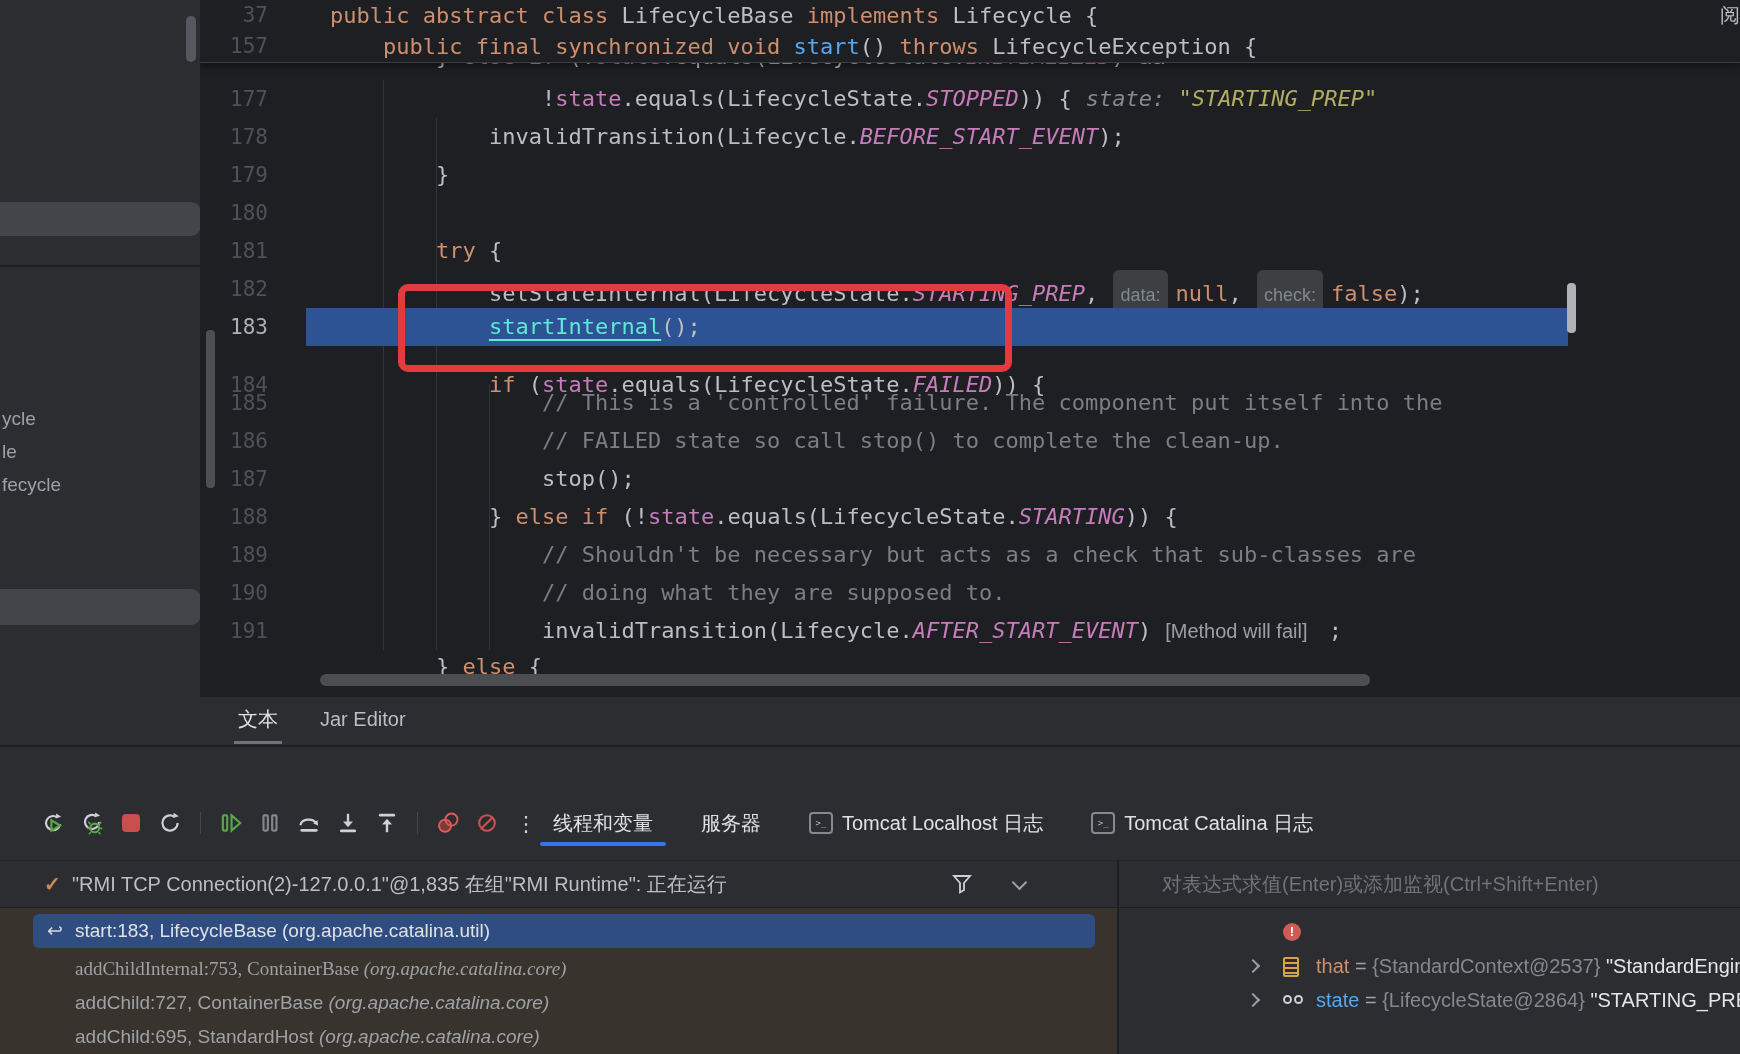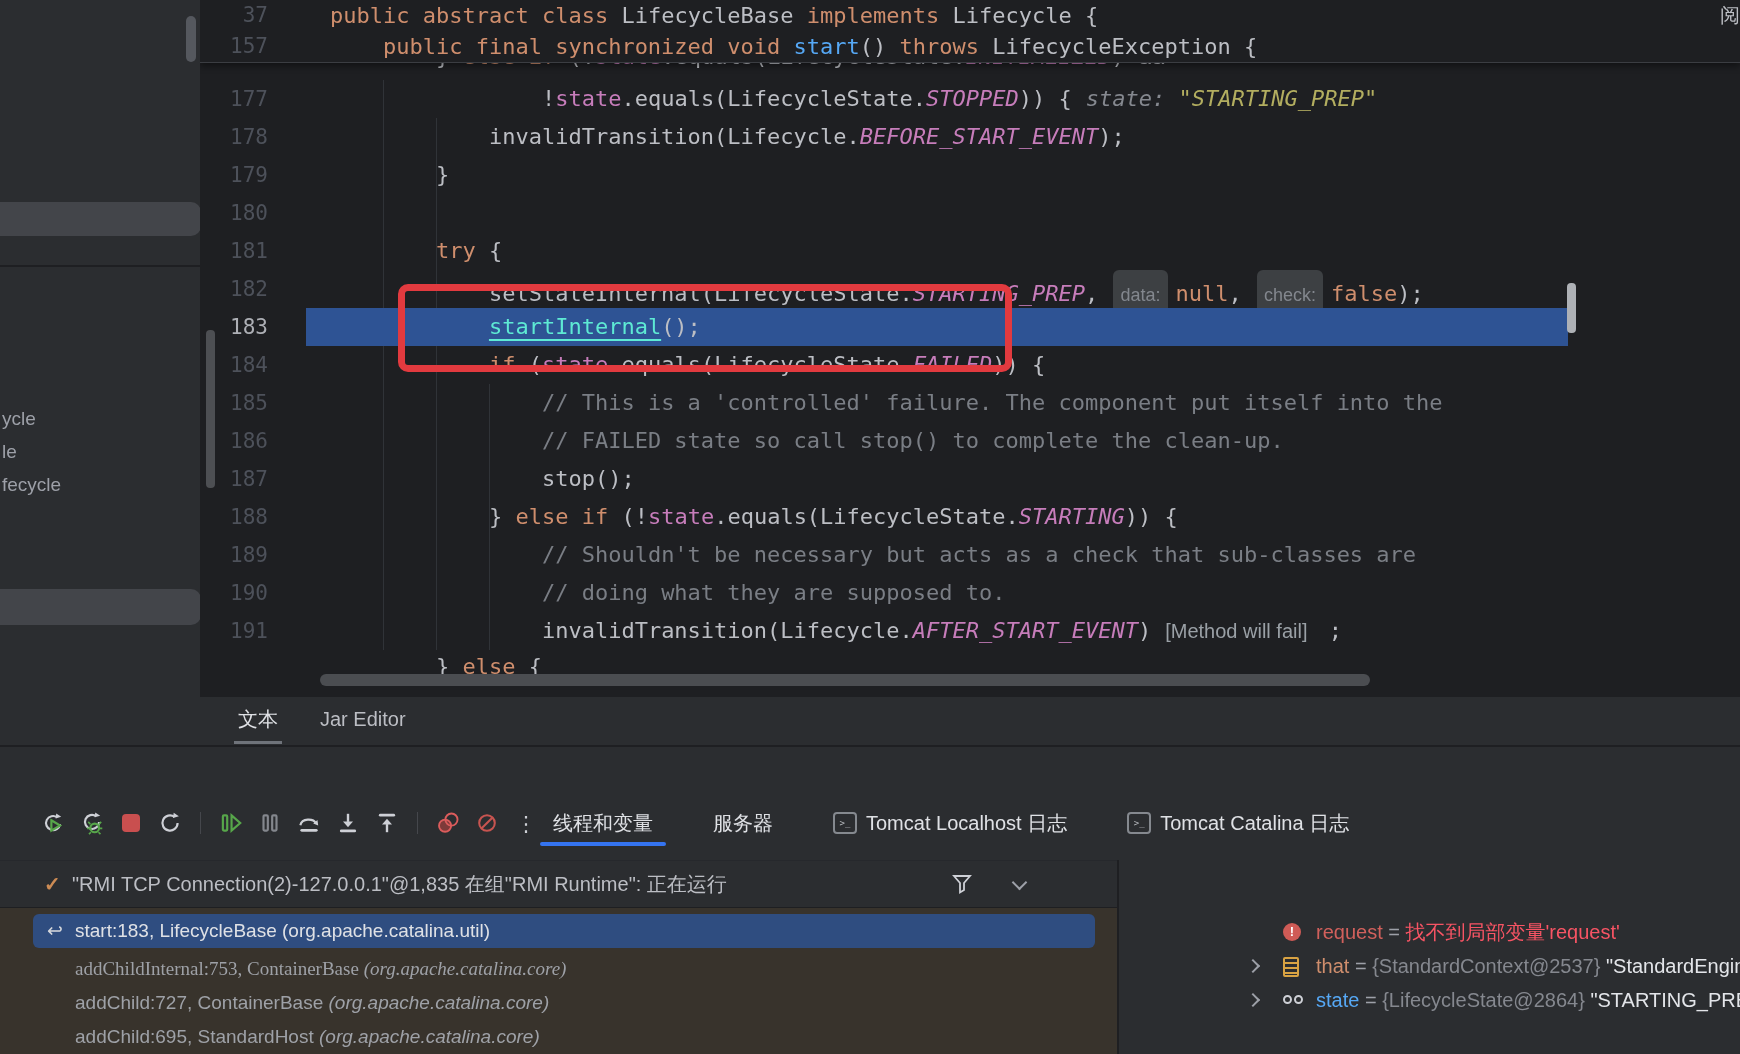--- a/index.html
+++ b/index.html
@@ -53,21 +53,21 @@
   .etab.sel{color:#dfe1e5;border-bottom:3px solid #6f737a;}
 
   
   .dbg{position:absolute;left:0;top:745px;width:1740px;height:309px;background:#2b2d30;
        border-top:2px solid #1e1f22;box-sizing:border-box;}
   .dtoolbar{position:absolute;left:40px;top:41px;height:70px;display:flex;align-items:center;gap:13px;}
   .tbi{width:26px;height:26px;display:flex;align-items:center;justify-content:center;}
   .tbsep{width:1px;height:22px;background:#45474c;margin:0 4px;}
   .stopSq{width:18px;height:18px;background:#c94f4f;border-radius:4px;}
   .moreDots{color:#ced0d6;font-size:21px;line-height:21px;}
-  .dtabs{position:absolute;left:553px;top:41px;height:70px;display:flex;align-items:center;gap:60px;}
+  .dtabs{position:absolute;left:553px;top:41px;height:70px;display:flex;align-items:center;gap:48px;}
   .dtab{position:relative;font-size:20px;color:#dfe1e5;display:flex;align-items:center;height:70px;}
   .dtab.sel:after{content:"";position:absolute;left:-13px;right:-13px;bottom:12px;height:4px;
                   background:#3574f0;border-radius:2px;}
   .term{width:20px;height:18px;border:2px solid #85898f;border-radius:4px;display:inline-flex;
         align-items:center;justify-content:center;font-family:"DejaVu Sans Mono",monospace;
         font-size:9px;color:#b6b9be;margin-right:9px;}
   .statusrow{position:absolute;left:0;top:113px;width:1117px;height:48px;background:#2b2d30;
              border-top:1px solid #26282c;border-bottom:1px solid #1e1f22;box-sizing:border-box;}
   .chk{position:absolute;left:44px;top:11px;font-size:20px;color:#cc8b54;font-weight:bold;}
   .sessiontext{position:absolute;left:72px;top:0;line-height:47px;font-size:20px;color:#bcbec4;white-space:nowrap;}
@@ -148,21 +148,21 @@
         </div>
         <div class="crow" style="top: 270px;">
           <span class="lnum">182</span>
           <span class="ctext" style="padding-left: calc(12ch + 24px);"><span class="sg-pl">setStateInternal(LifecycleState.</span><span class="sg-cst">STARTING_PREP</span><span class="sg-pl">, </span><span class="sg-pill">data:</span><span class="sg-kw">null</span><span class="sg-pl">, </span><span class="sg-pill">check:</span><span class="sg-kw">false</span><span class="sg-pl">);</span></span>
         </div>
         <div class="crow exec" style="top: 308px;">
           <div class="rowfill"></div>
           <span class="lnum">183</span>
           <span class="ctext" style="padding-left: calc(12ch + 24px);"><span class="sg-cur">startInternal</span><span class="sg-pl">();</span></span>
         </div>
-        <div class="crow" style="top: 346px;">
+        <div class="crow" style="top: 366px;">
           <span class="lnum">184</span>
           <span class="ctext" style="padding-left: calc(12ch + 24px);"><span class="sg-kw">if</span><span class="sg-pl"> (</span><span class="sg-fld">state</span><span class="sg-pl">.equals(LifecycleState.</span><span class="sg-cst">FAILED</span><span class="sg-pl">)) {</span></span>
         </div>
         <div class="crow" style="top: 384px;">
           <span class="lnum">185</span>
           <span class="ctext" style="padding-left: calc(16ch + 24px);"><span class="sg-cmt">// This is a 'controlled' failure. The component put itself into the</span></span>
         </div>
         <div class="crow" style="top: 422px;">
           <span class="lnum">186</span>
           <span class="ctext" style="padding-left: calc(16ch + 24px);"><span class="sg-cmt">// FAILED state so call stop() to complete the clean-up.</span></span>
@@ -308,35 +308,37 @@
       <span class="chk">✓</span>
       <span class="sessiontext">"RMI TCP Connection(2)-127.0.0.1"@1,835 在组"RMI Runtime": 正在运行</span>
       <span class="funnel">
         <svg width="20" height="22" viewBox="0 0 20 22">
             <path d="M2 3h16l-6 7v7l-4 2.5V10z" fill="none" stroke="#ced0d6" stroke-width="1.8"></path>
           </svg>
       </span>
       <span class="chevd"></span>
     </div>
 
+    <div class="evalrow">
+      <span class="evaltext">对表达式求值(Enter)或添加监视(Ctrl+Shift+Enter)</span>
+    </div>
 
     <div class="vdiv"></div>
     <div class="frames" id="frames">
         <div class="fsel">
           <span class="ficon">↩</span>
           <span class="ftext">start:183, LifecycleBase <span class="pkg">(org.apache.catalina.util)</span></span>
         </div>
         <div class="frow" style="top: 44px; font-family: Liberation Serif, serif;">addChildInternal:753, ContainerBase <span class="pkg">(org.apache.catalina.core)</span></div>
         <div class="frow" style="top: 78px;">addChild:727, ContainerBase <span class="pkg">(org.apache.catalina.core)</span></div>
         <div class="frow" style="top: 112px;">addChild:695, StandardHost <span class="pkg">(org.apache.catalina.core)</span></div>
       </div>
     <div class="vars" id="vars">
         <div class="vrow" style="top: 8px;">
           <span class="vic vicErr">!</span>
-          <span class="vtext"><span class="vn-red">request</span><span class="veq"> = </span><span class="verr">找不到局部变量'request'</span></span>
         </div>
         <div class="vrow" style="top: 42px;">
           <span class="vchev"></span>
           <span class="vic vicThis"></span>
           <span class="vtext"><span class="vn-this">that</span><span class="veq"> = </span><span class="vref">{StandardContext@2537} </span><span class="vval">"StandardEngine[Catalina].</span></span>
         </div>
         <div class="vrow" style="top: 76px;">
           <span class="vchev"></span>
           <span class="vic vicOO">
             <i></i>

